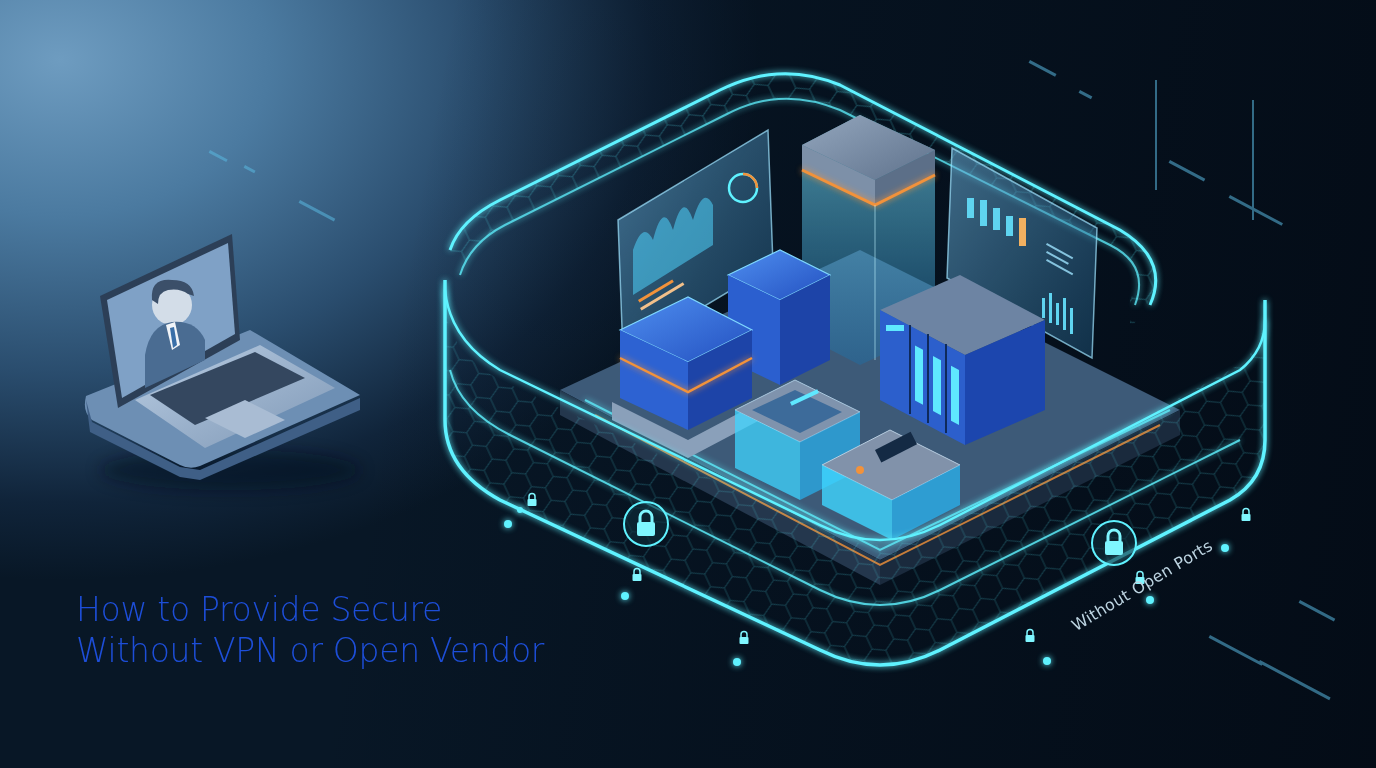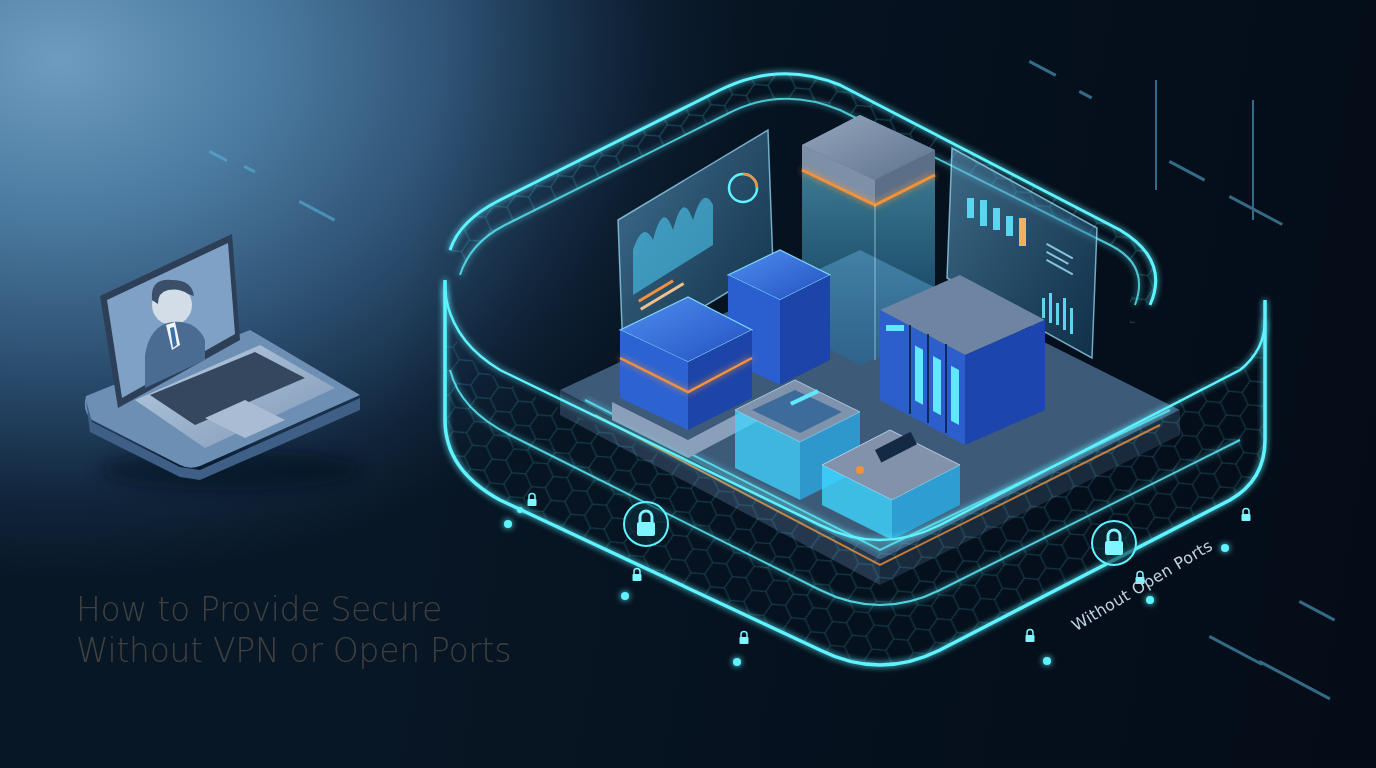--- a/index.html
+++ b/index.html
@@ -9,21 +9,21 @@
     font-family: "DejaVu Sans", "Liberation Sans", sans-serif;
   }
   .bg-dark {
     position:absolute; inset:0;
     background: linear-gradient(100deg, rgba(0,0,0,0) 30%, rgba(4,14,26,0.55) 55%, rgba(3,10,20,0.85) 100%);
   }
   .stage { position:absolute; inset:0; }
   svg.scene { position:absolute; left:0; top:0; }
   .title {
     position:absolute; left:76px; top:589px;
-    color:#404040; font-size:33px; line-height:41px; font-weight:300;
+    color:#1d4ed8; font-size:33px; line-height:41px; font-weight:300;
     letter-spacing:-0.3px; font-family:"DejaVu Sans", sans-serif;
   }
   .title div { white-space:nowrap; }
   .diag-caption {
     position:absolute; left:1078px; top:616px;
     color:#bcd3e0; font-size:16px; letter-spacing:0.3px;
     transform-origin: left bottom; transform: rotate(-31deg);
     white-space:nowrap; font-family:"DejaVu Sans", sans-serif;
   }
 </style>
@@ -253,16 +253,16 @@
     <path d="M152 300 Q150 278 172 280 Q192 280 194 296 L188 294 Q180 288 168 290 Q158 292 158 304 Z" fill="#3b4f69"></path>
     <path d="M145 355 Q150 325 172 322 Q196 320 205 340 L205 360 L145 388 Z" fill="#4a6c92"></path>
     <path d="M166 325 L175 322 L180 345 L172 350 Z" fill="#f1f4f8"></path>
     <path d="M170 328 L174 327 L177 345 L173 348 Z" fill="#3a6fa8"></path>
   </g>
 </svg>
 </div>
 
 <div class="title">
   <div>How to Provide Secure</div>
-  <div>Without VPN or Open Ports</div>
+  <div>Without VPN or Open Vendor</div>
 </div>
 
 <div class="diag-caption">Without Open Ports</div>
 
 </body></html>

